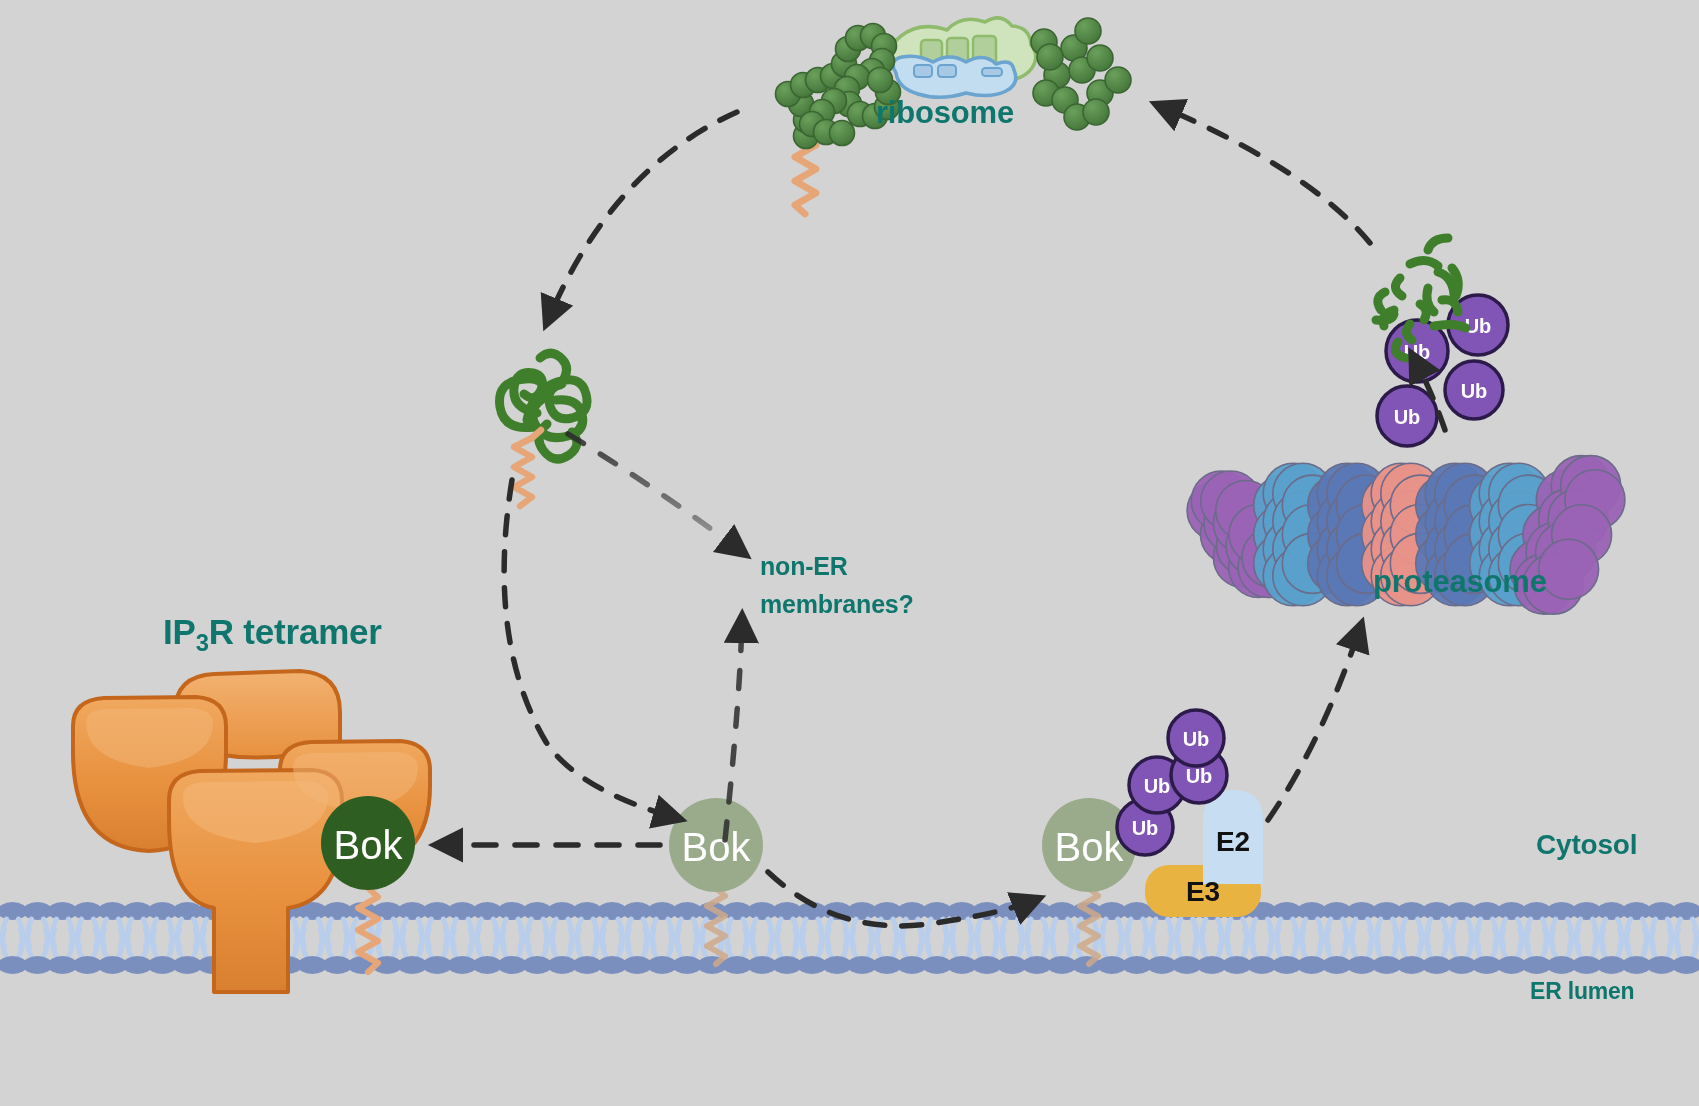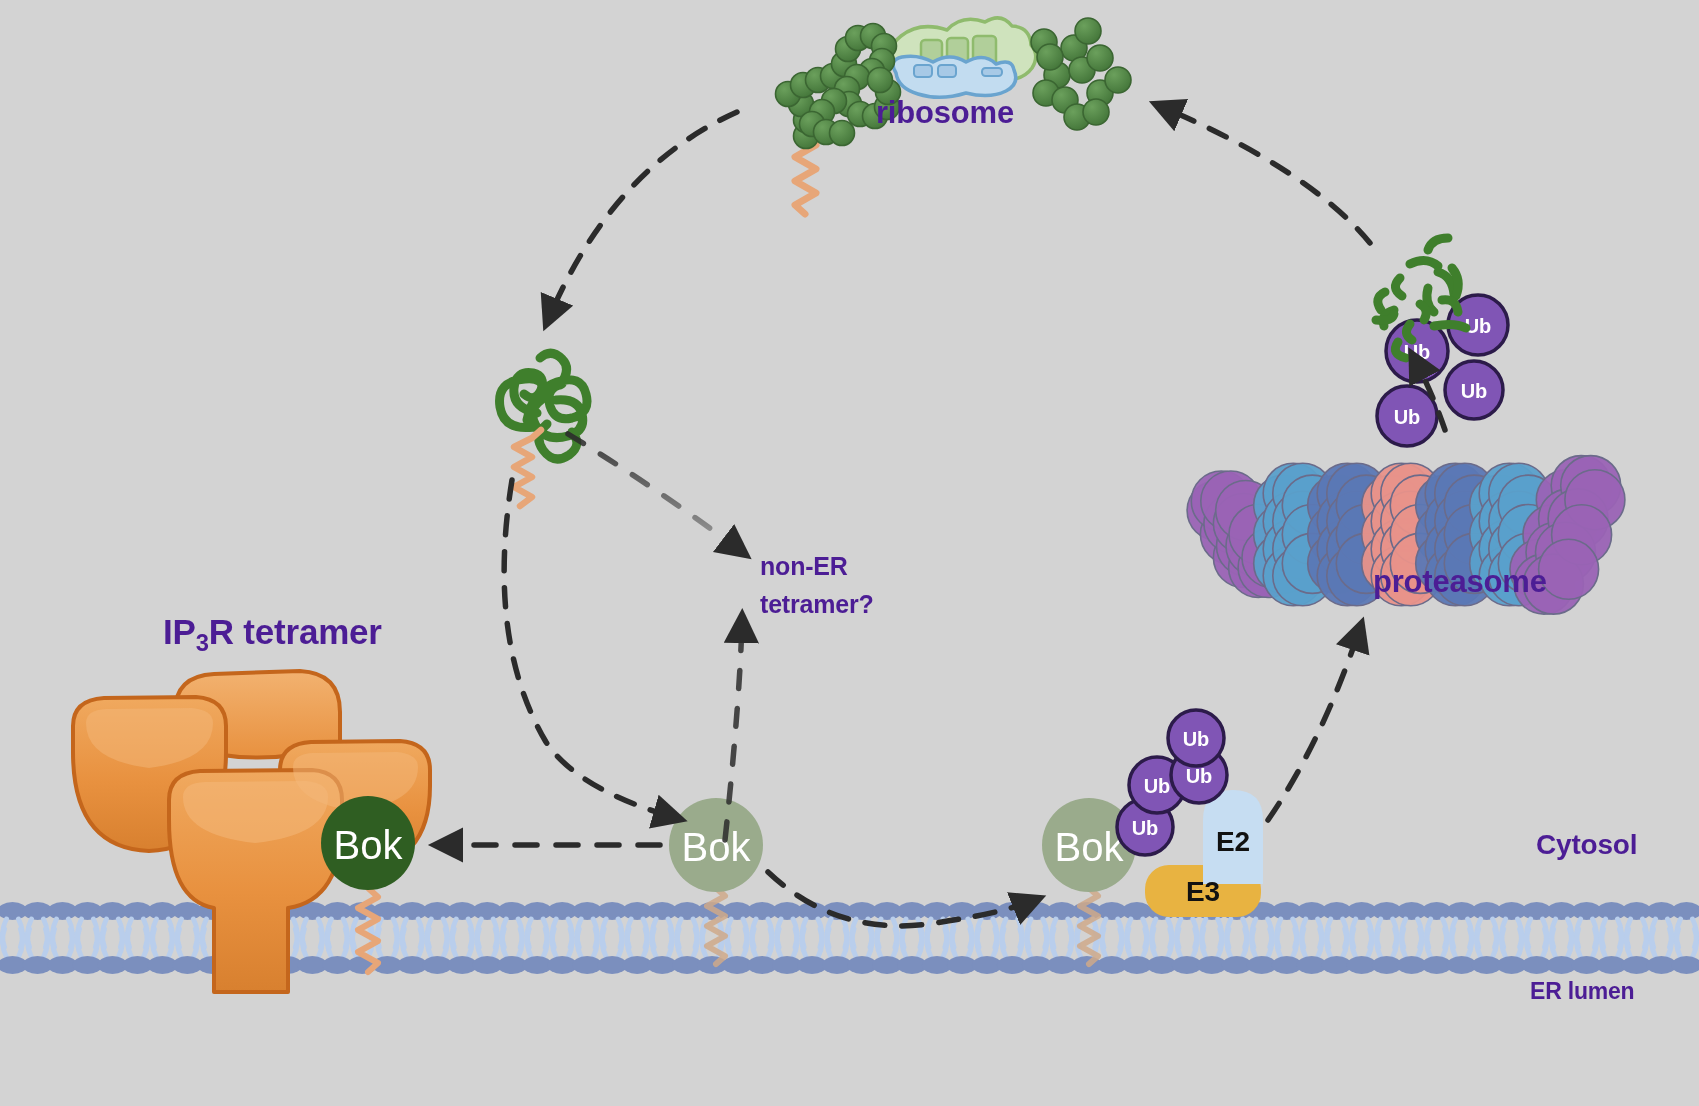--- a/index.html
+++ b/index.html
@@ -19,21 +19,21 @@
     position: absolute;
     left: 0;
     top: 0;
     width: 1699px;
     height: 1106px;
   }
   .lbl {
     position: absolute;
     font-family: "Liberation Sans", sans-serif;
     font-weight: bold;
-    color: #4c1d95;
+    color: #0f766e;
     white-space: nowrap;
     letter-spacing: -0.2px;
   }
   .lbl-ribosome { left: 876px; top: 95px;  font-size: 31px; }
   .lbl-proteasome { left: 1373px; top: 564px; font-size: 31px; text-align: center; }
   .lbl-nonER { left: 760px; top: 535px; font-size: 25px; line-height: 38px; white-space: normal; width: 240px; margin-top: 12px;}
   .lbl-ip3r { left: 163px; top: 612px; font-size: 35px; text-align: center; }
   .lbl-cytosol { left: 1536px; top: 829px; font-size: 28px; }
   .lbl-erlumen { left: 1530px; top: 978px; font-size: 23px; }
   .sub { font-size: 0.68em; vertical-align: -0.28em; }
@@ -786,18 +786,18 @@
       <path d="M1370,243 Q1310,170 1160,106" stroke-dasharray="19 17" marker-end="url(#ah)"></path>
 
       <path d="M725,840 Q740,700 742,620" stroke-dasharray="18 20" stroke-opacity="0.85" marker-end="url(#ah)"></path>
 
       <path d="M568,434 Q660,490 742,552" stroke-dasharray="18 20" stroke="url(#fadeDash)" marker-end="url(#ah)"></path>
     </g>
   </svg>
 
   <div class="lbl lbl-ribosome">ribosome</div>
   <div class="lbl lbl-proteasome">proteasome</div>
-  <div class="lbl lbl-nonER"><span>non-ER</span><br><span>tetramer?</span></div>
+  <div class="lbl lbl-nonER"><span>non-ER</span><br><span>membranes?</span></div>
   <div class="lbl lbl-ip3r"><span>IP</span><span class="sub">3</span><span>R tetramer</span></div>
   <div class="lbl lbl-cytosol">Cytosol</div>
   <div class="lbl lbl-erlumen">ER lumen</div>
 
 </div>
 
 </body></html>

